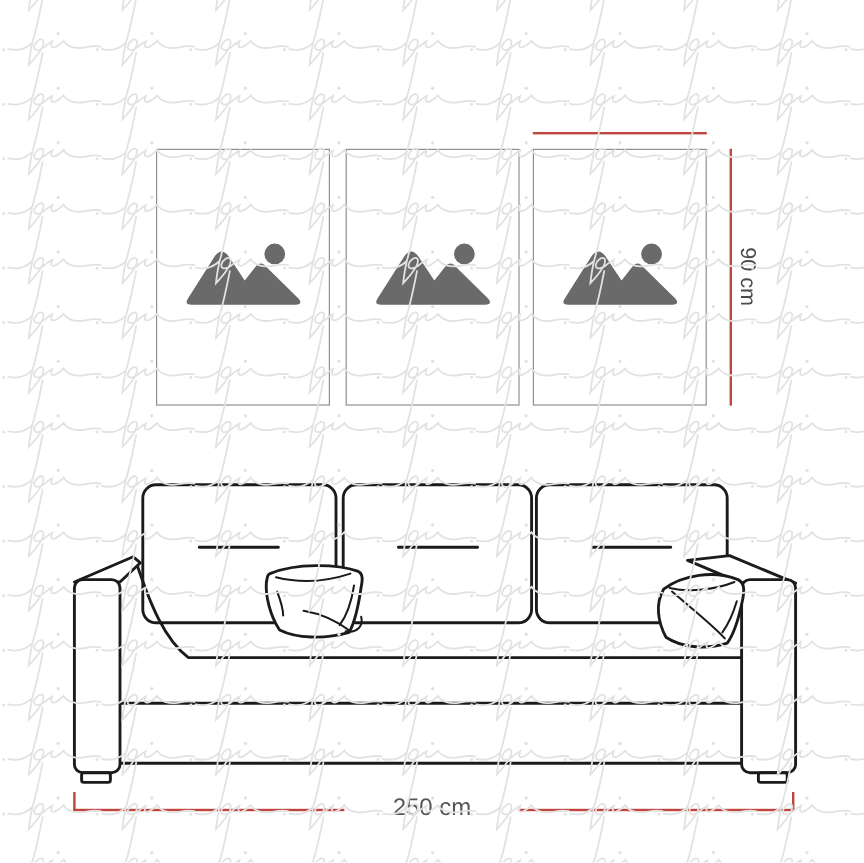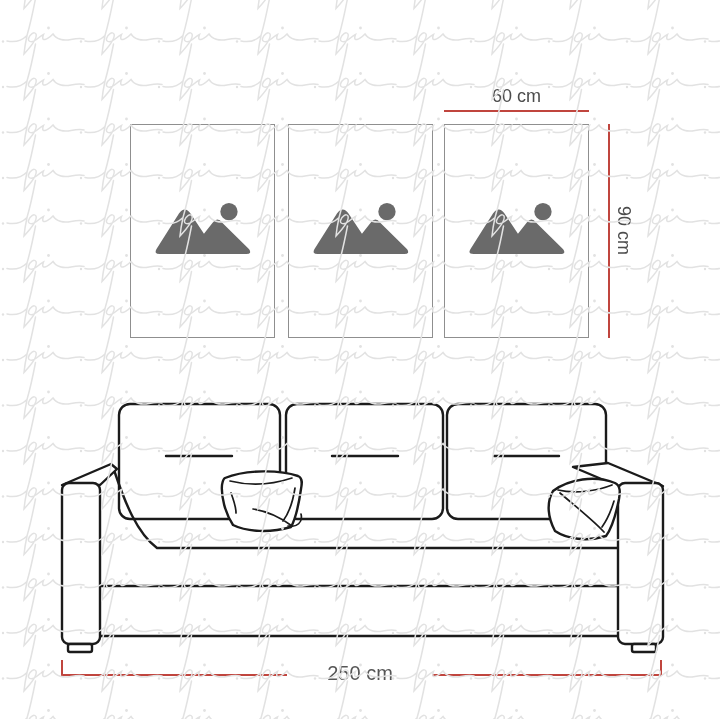--- a/index.html
+++ b/index.html
@@ -62,21 +62,20 @@
       <circle fill="currentColor" cx="79" cy="11" r="9"></circle>
     </svg>
   </div>
   <div class="frame frame-3">
     <svg class="ph-icon" viewBox="0 0 104 56" aria-hidden="true">
       <path fill="currentColor" d="M3.5,50 L27,13 Q33,4.5 39,13 L53,34 L62,22.5 Q67,16 72,22.5 L100,50 Q103.5,55 97,55 L7,55 Q0.5,55 3.5,50 Z"></path>
       <circle fill="currentColor" cx="79" cy="11" r="9"></circle>
     </svg>
   </div>
 
-  <div class="dim-label label-top">60 cm</div>
   <div class="dim dim-top"></div>
 
   <div class="dim dim-right"></div>
   <div class="dim-label label-right">90 cm</div>
 
   <svg class="sofa" width="610" height="262" viewBox="0 0 610 262" aria-hidden="true">
     <g stroke="var(--sofa-line,#1b1b1b)" stroke-width="2.4" fill="#fff" stroke-linejoin="round" stroke-linecap="round">
 
       <g>
         <rect x="64" y="11" width="161" height="115" rx="11"></rect>

